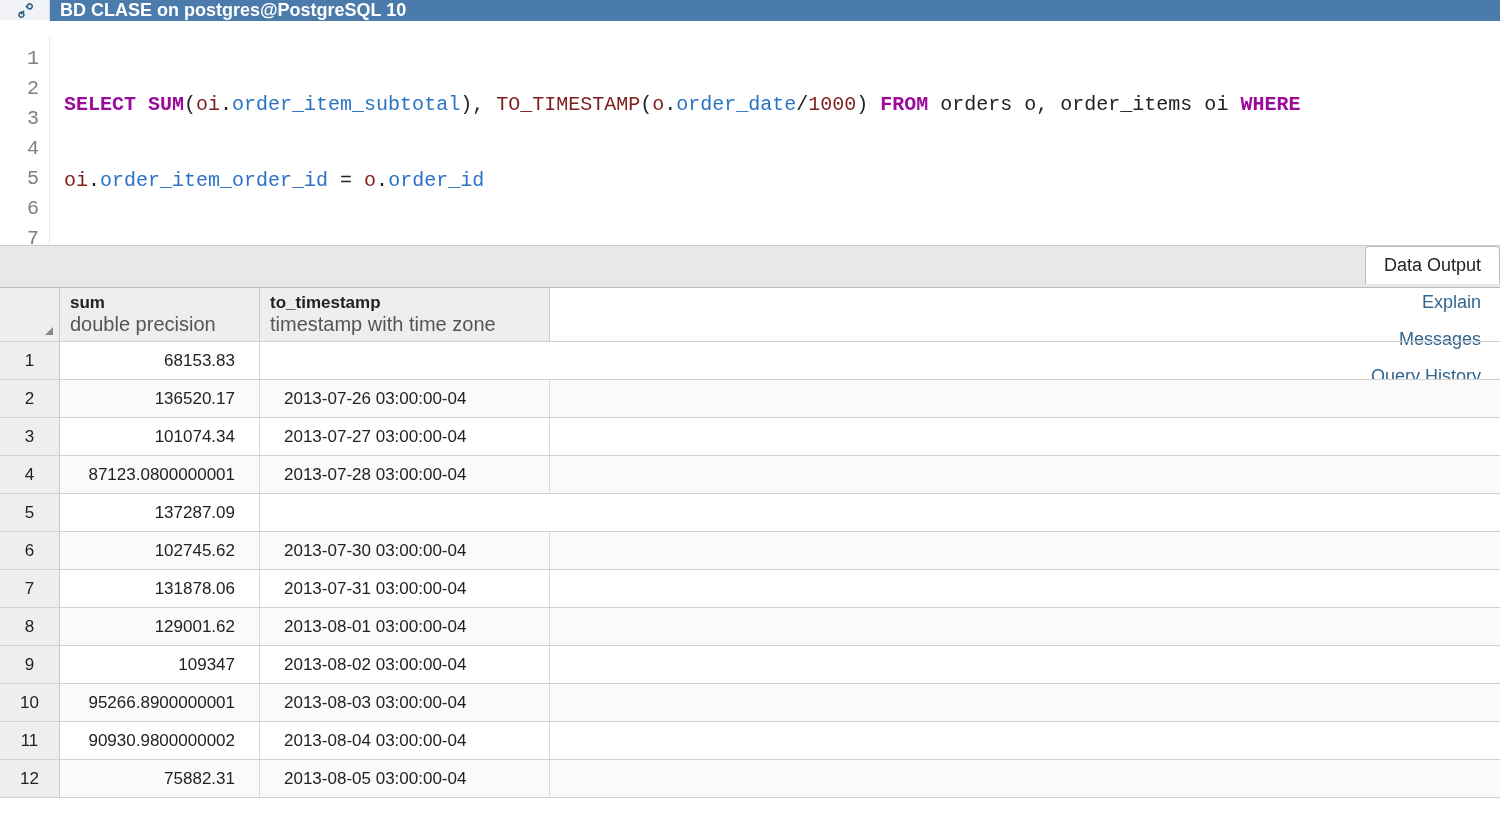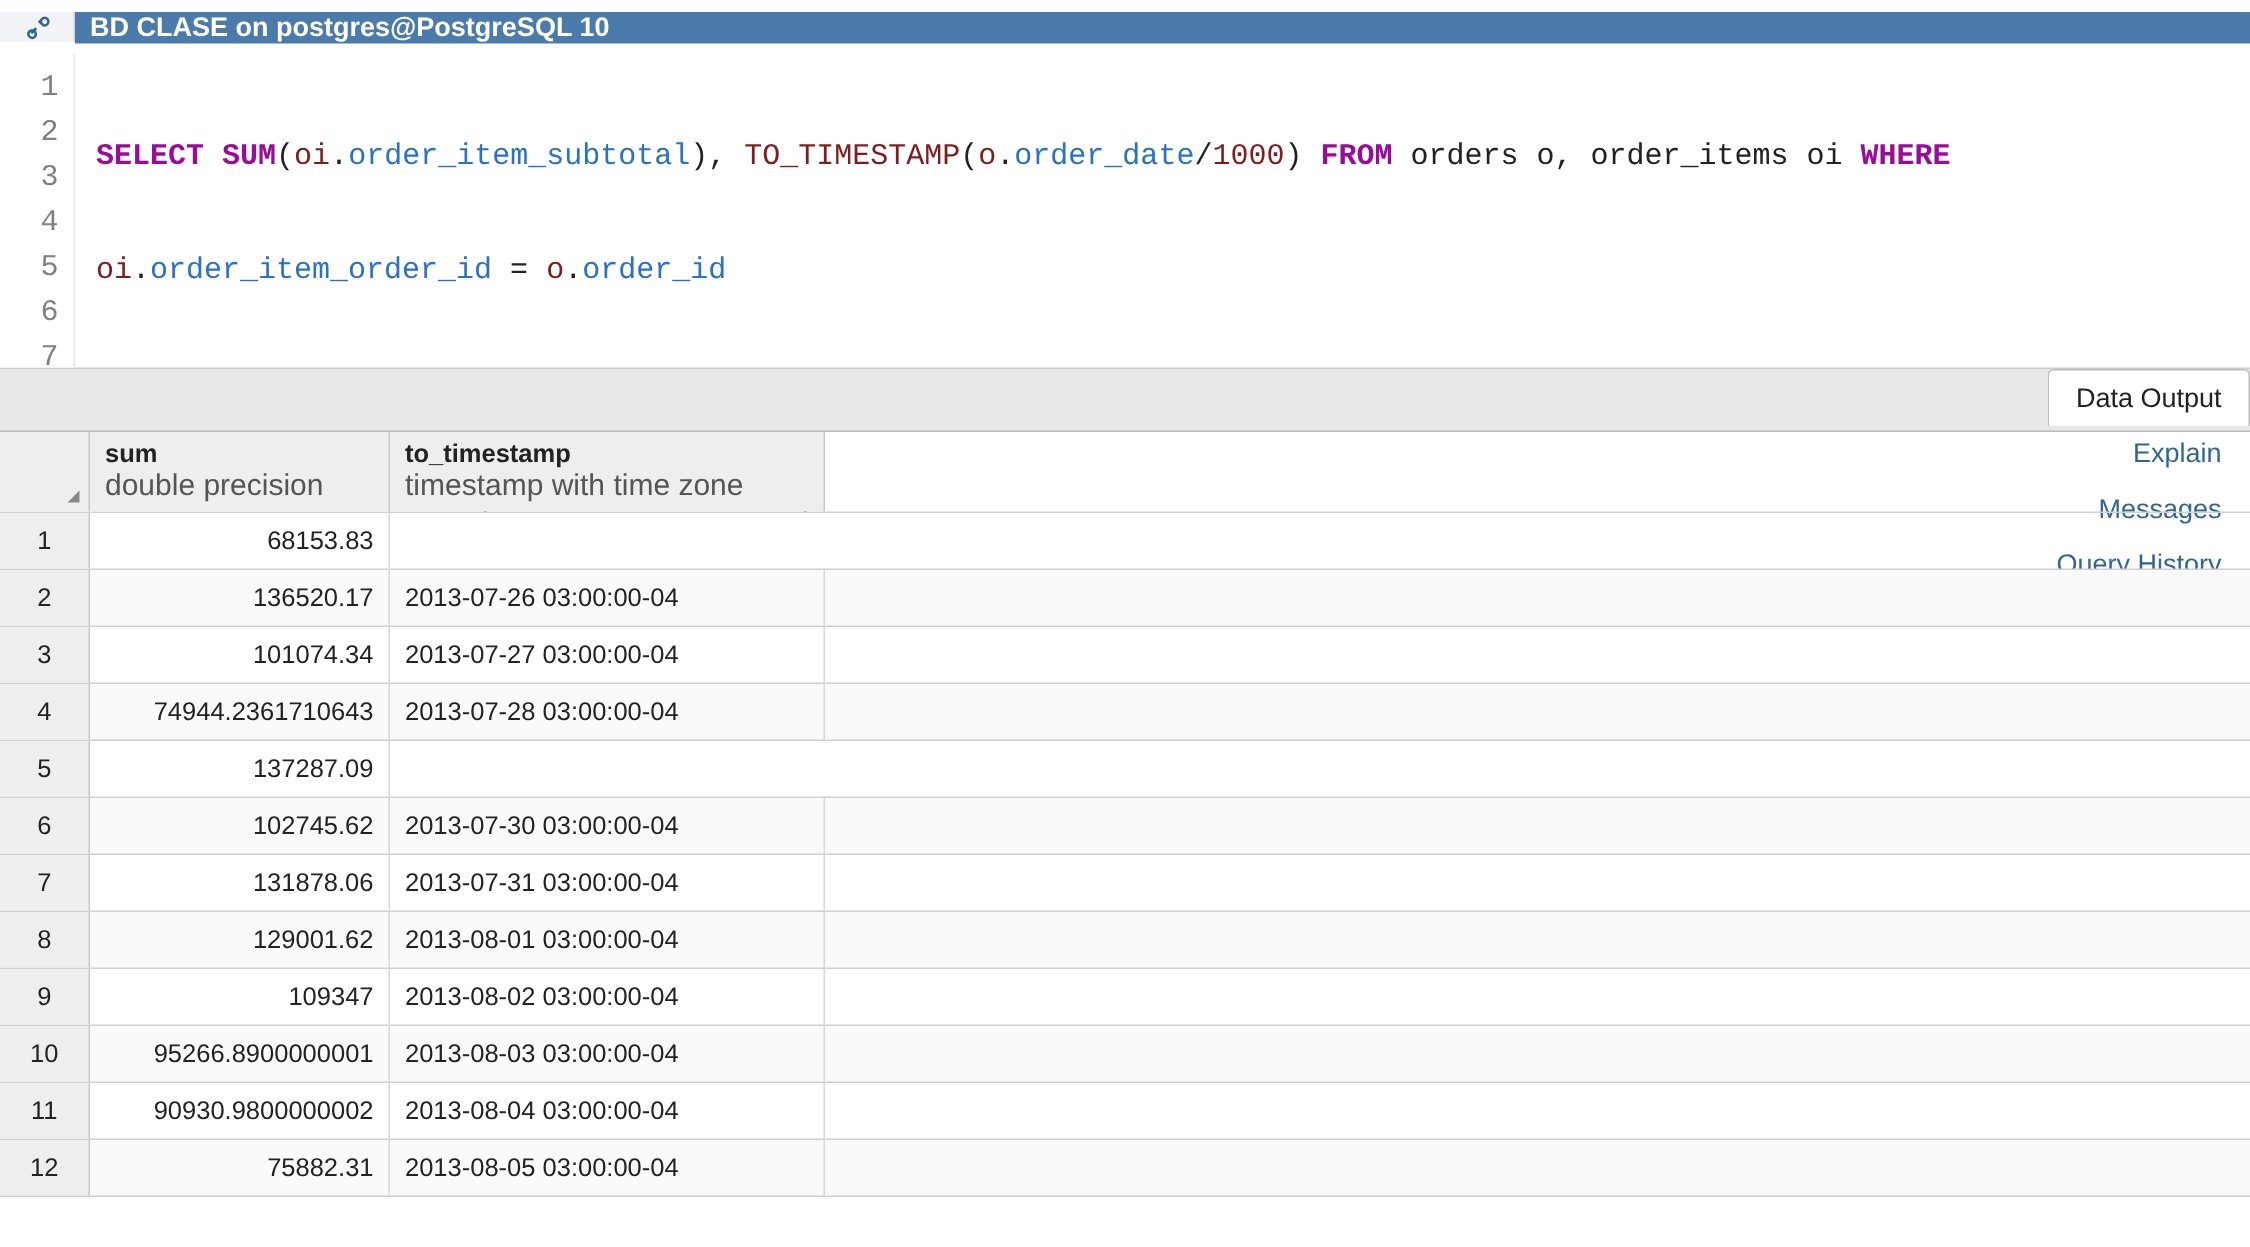--- a/index.html
+++ b/index.html
@@ -7,21 +7,21 @@
     font-family: -apple-system, BlinkMacSystemFont, "Segoe UI", Helvetica, Arial, sans-serif;
     font-size: 14px;
     background: #fff;
     width: 1500px;
     height: 831px;
     overflow: hidden;
   }
   .header {
     height: 36px;
     display: flex;
-    align-items: center;
+    align-items: flex-start;
   }
   .header-icon {
     width: 50px;
     background: #f2f3f6;
     border-right: 1px solid #d0d4dc;
     display: flex;
     align-items: center;
     justify-content: center;
     color: #326690;
   }
@@ -128,21 +128,21 @@
     border-right: 1px solid #c8c8c8;
     padding: 4px 10px;
     display: flex;
     flex-direction: column;
     justify-content: center;
   }
   .colhead .name { font-weight: 700; color:#222; }
   .colhead .type { color:#555; font-size:20px; }
   .cell {
     border-right: 1px solid #d8d8d8;
-    padding: 0 10px;
+    padding: 0 24px;
     display: flex;
     align-items: center;
     color: #222;
   }
   .col-sum { width: 200px; }
   .col-ts  { width: 290px; }
   .cell.col-sum { justify-content: flex-end; }
   .cell.col-ts  { justify-content: flex-start; }
   .grow:nth-child(even){ background:#fafafa; }
 </style>
@@ -208,21 +208,21 @@
         <div class="cell col-sum">136520.17</div>
         <div class="cell col-ts">2013-07-26 03:00:00-04</div>
       </div>
       <div class="grow">
         <div class="rownum">3</div>
         <div class="cell col-sum">101074.34</div>
         <div class="cell col-ts">2013-07-27 03:00:00-04</div>
       </div>
       <div class="grow">
         <div class="rownum">4</div>
-        <div class="cell col-sum">74944.2361710643</div>
+        <div class="cell col-sum">87123.0800000001</div>
         <div class="cell col-ts">2013-07-28 03:00:00-04</div>
       </div>
       <div class="grow">
         <div class="rownum">5</div>
         <div class="cell col-sum">137287.09</div>
       </div>
       <div class="grow">
         <div class="rownum">6</div>
         <div class="cell col-sum">102745.62</div>
         <div class="cell col-ts">2013-07-30 03:00:00-04</div>

